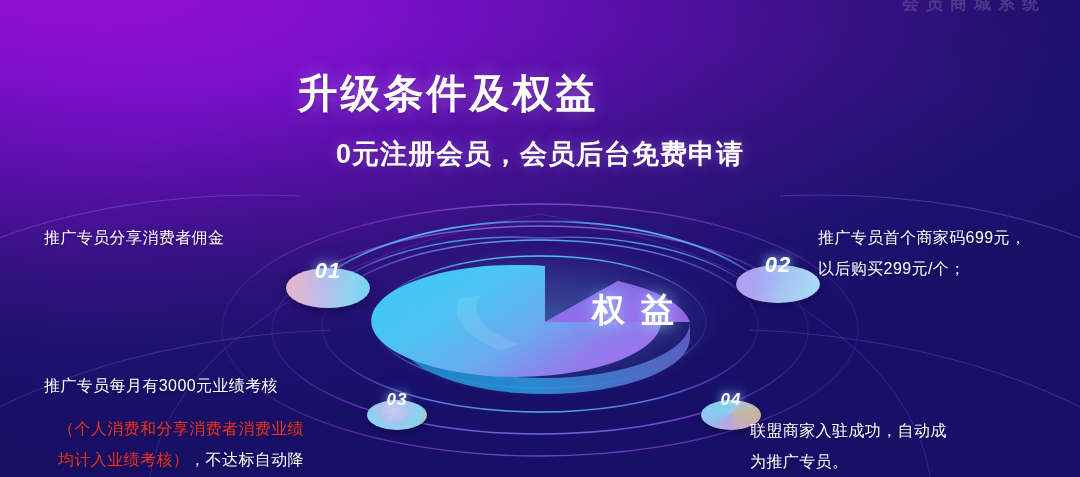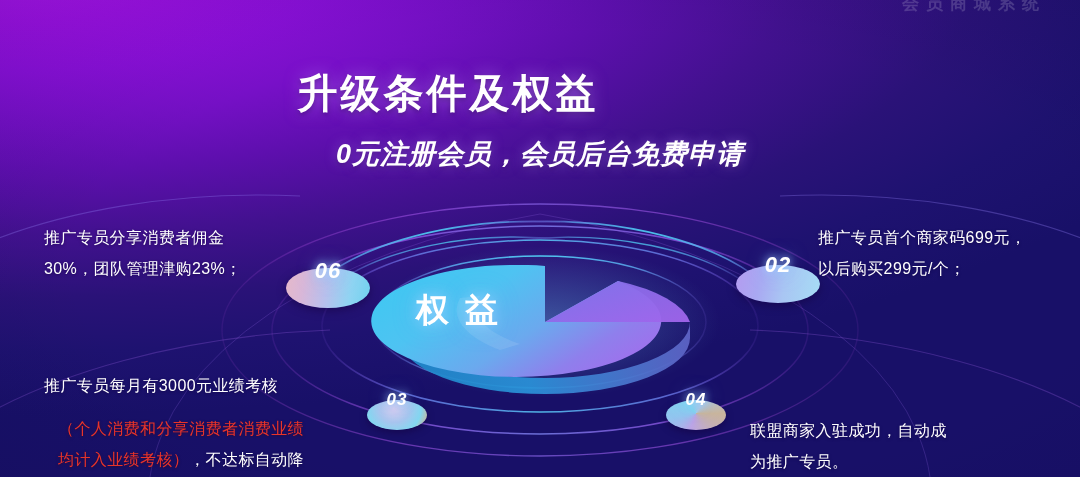--- a/index.html
+++ b/index.html
@@ -40,21 +40,20 @@
     font-size:40px; font-weight:700; color:#ffffff;
     letter-spacing:3px;
     text-shadow:0 0 16px rgba(200,150,255,.55), 0 2px 5px rgba(40,0,80,.55);
   }
   #subtitle {
     position:absolute; top:136px; left:0; width:1080px;
     text-align:center;
     font-size:27px; font-weight:700; color:#ffffff;
     letter-spacing:1px;
     text-shadow:0 0 12px rgba(190,140,255,.5), 0 2px 4px rgba(40,0,80,.5);
-    font-style:italic;
   }
 
   
   #orbits { position:absolute; left:0; top:0; }
 
   
   .node { position:absolute; }
   .node .disc {
     position:absolute; left:0; top:0;
     border-radius:50%;
@@ -86,31 +85,31 @@
   #node02 .num { top:-2px; }
 
   #node03 { left:367px; top:392px; width:60px; height:38px; }
   #node03 .disc {
     width:60px; height:30px; top:8px;
     background:radial-gradient(60% 110% at 45% 30%, #d8cdf0 0%, #a8c6ee 42%, #82d7f0 75%, #cbb49a 100%);
     box-shadow:0 3px 7px rgba(20,0,60,.5);
   }
   #node03 .num { top:-2px; font-size:17px; }
 
-  #node04 { left:666px; top:392px; width:60px; height:38px; }
+  #node04 { left:701px; top:392px; width:60px; height:38px; }
   #node04 .disc {
     width:60px; height:30px; top:8px;
     background:
       conic-gradient(from 200deg at 50% 45%, #bba4e6 0deg, #92c5ef 60deg, #7fd6ef 120deg, #a9c9e8 190deg, #c9b59d 250deg, #bba4e6 360deg);
     box-shadow:0 3px 7px rgba(20,0,60,.5);
   }
   #node04 .num { top:-2px; font-size:17px; }
   #center-label {
     position:absolute; left:400px; top:276px; width:290px;
-    text-align:left; padding-top:12px;
+    text-align:right; padding-top:12px;
     font-size:33px; font-weight:700; color:#ffffff;
     letter-spacing:16px; text-indent:16px;
     text-shadow:0 0 14px rgba(170,215,255,.85), 0 0 26px rgba(110,170,255,.45);
     pointer-events:none;
   }
 
   
   .note {
     position:absolute;
     font-size:16px; line-height:31px; font-weight:400;
@@ -224,38 +223,37 @@
 
   <div id="watermark">会员商城系统</div>
 
   <div id="title">升级条件及权益</div>
   <div id="subtitle">0元注册会员，会员后台免费申请</div>
 
   <div id="center-label">权益</div>
 
   <div class="node" id="node01">
     <div class="disc"></div>
-    <div class="num">06</div>
+    <div class="num">01</div>
   </div>
   <div class="node" id="node02">
     <div class="disc"></div>
     <div class="num">02</div>
   </div>
   <div class="node" id="node03">
     <div class="disc"></div>
     <div class="num">03</div>
   </div>
   <div class="node" id="node04">
     <div class="disc"></div>
     <div class="num">04</div>
   </div>
 
   <div class="note" id="note1">
     <div>推广专员分享消费者佣金</div>
-    <div>30%，团队管理津购23%；</div>
   </div>
 
   <div class="note" id="note2">
     <div>推广专员首个商家码699元，</div>
     <div>以后购买299元/个；</div>
   </div>
 
   <div class="note" id="note3">
     <div>推广专员每月有3000元业绩考核</div>
     <div class="red" style="padding-left:14px">（个人消费和分享消费者消费业绩</div>

